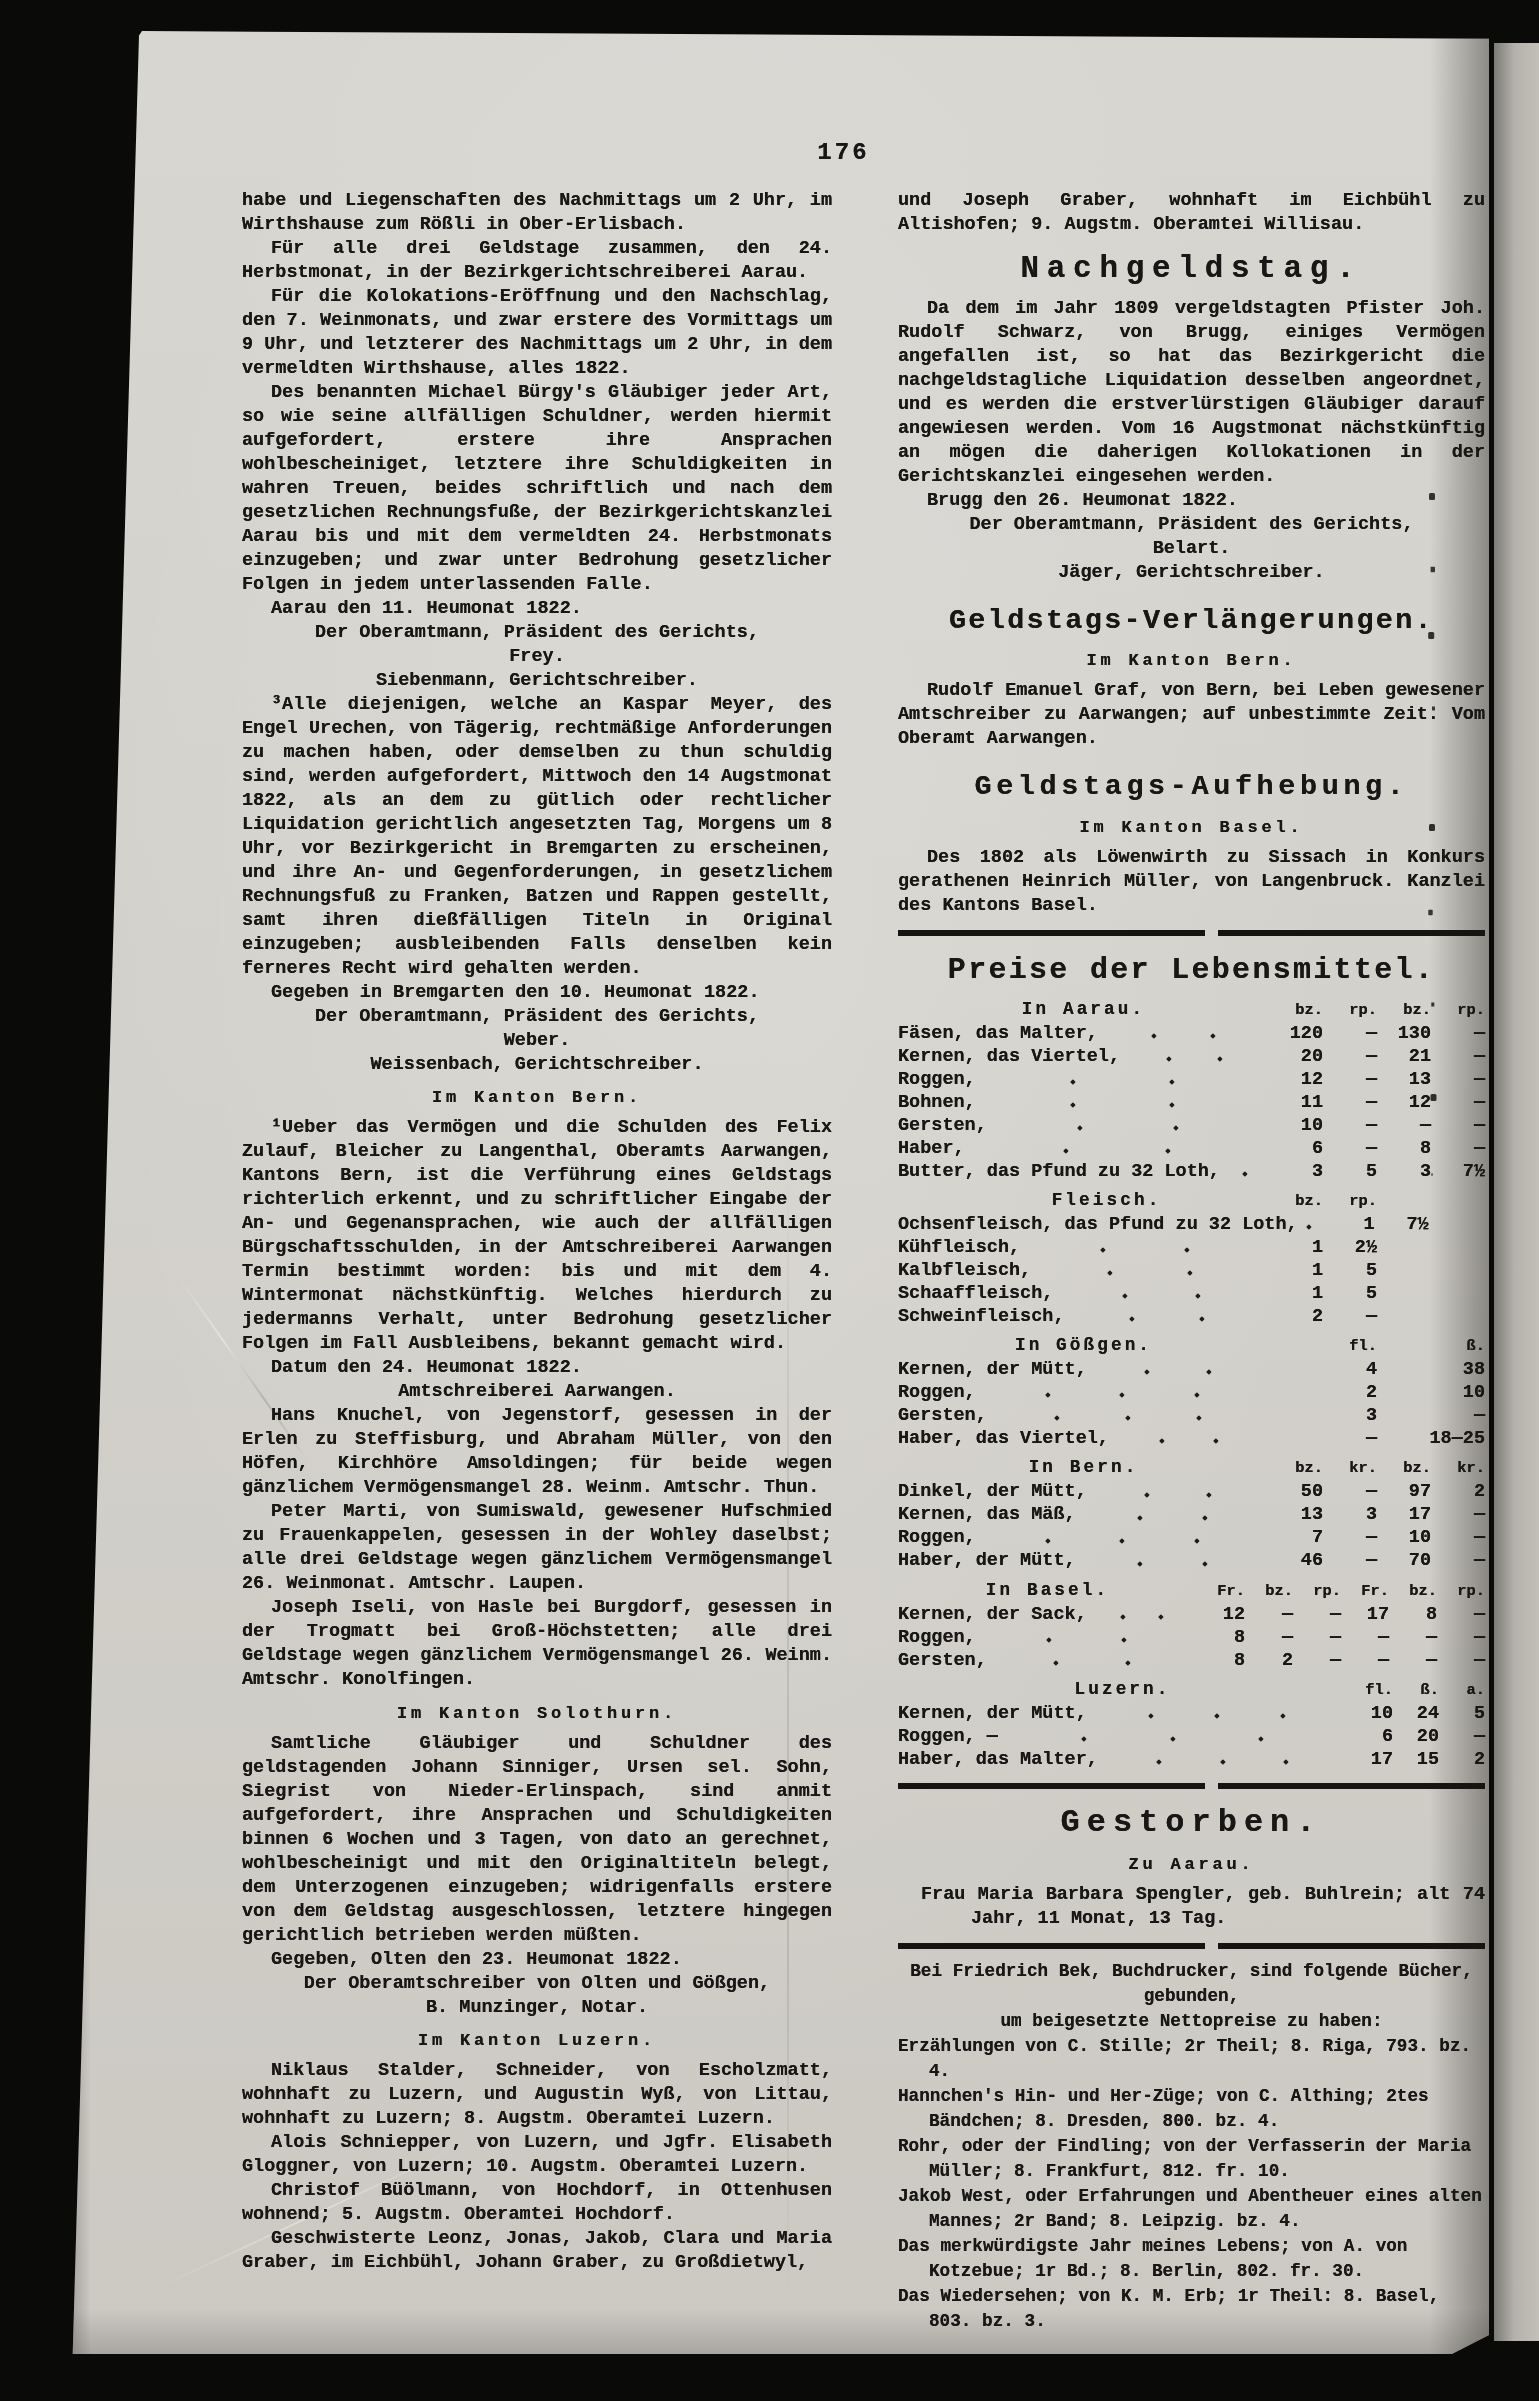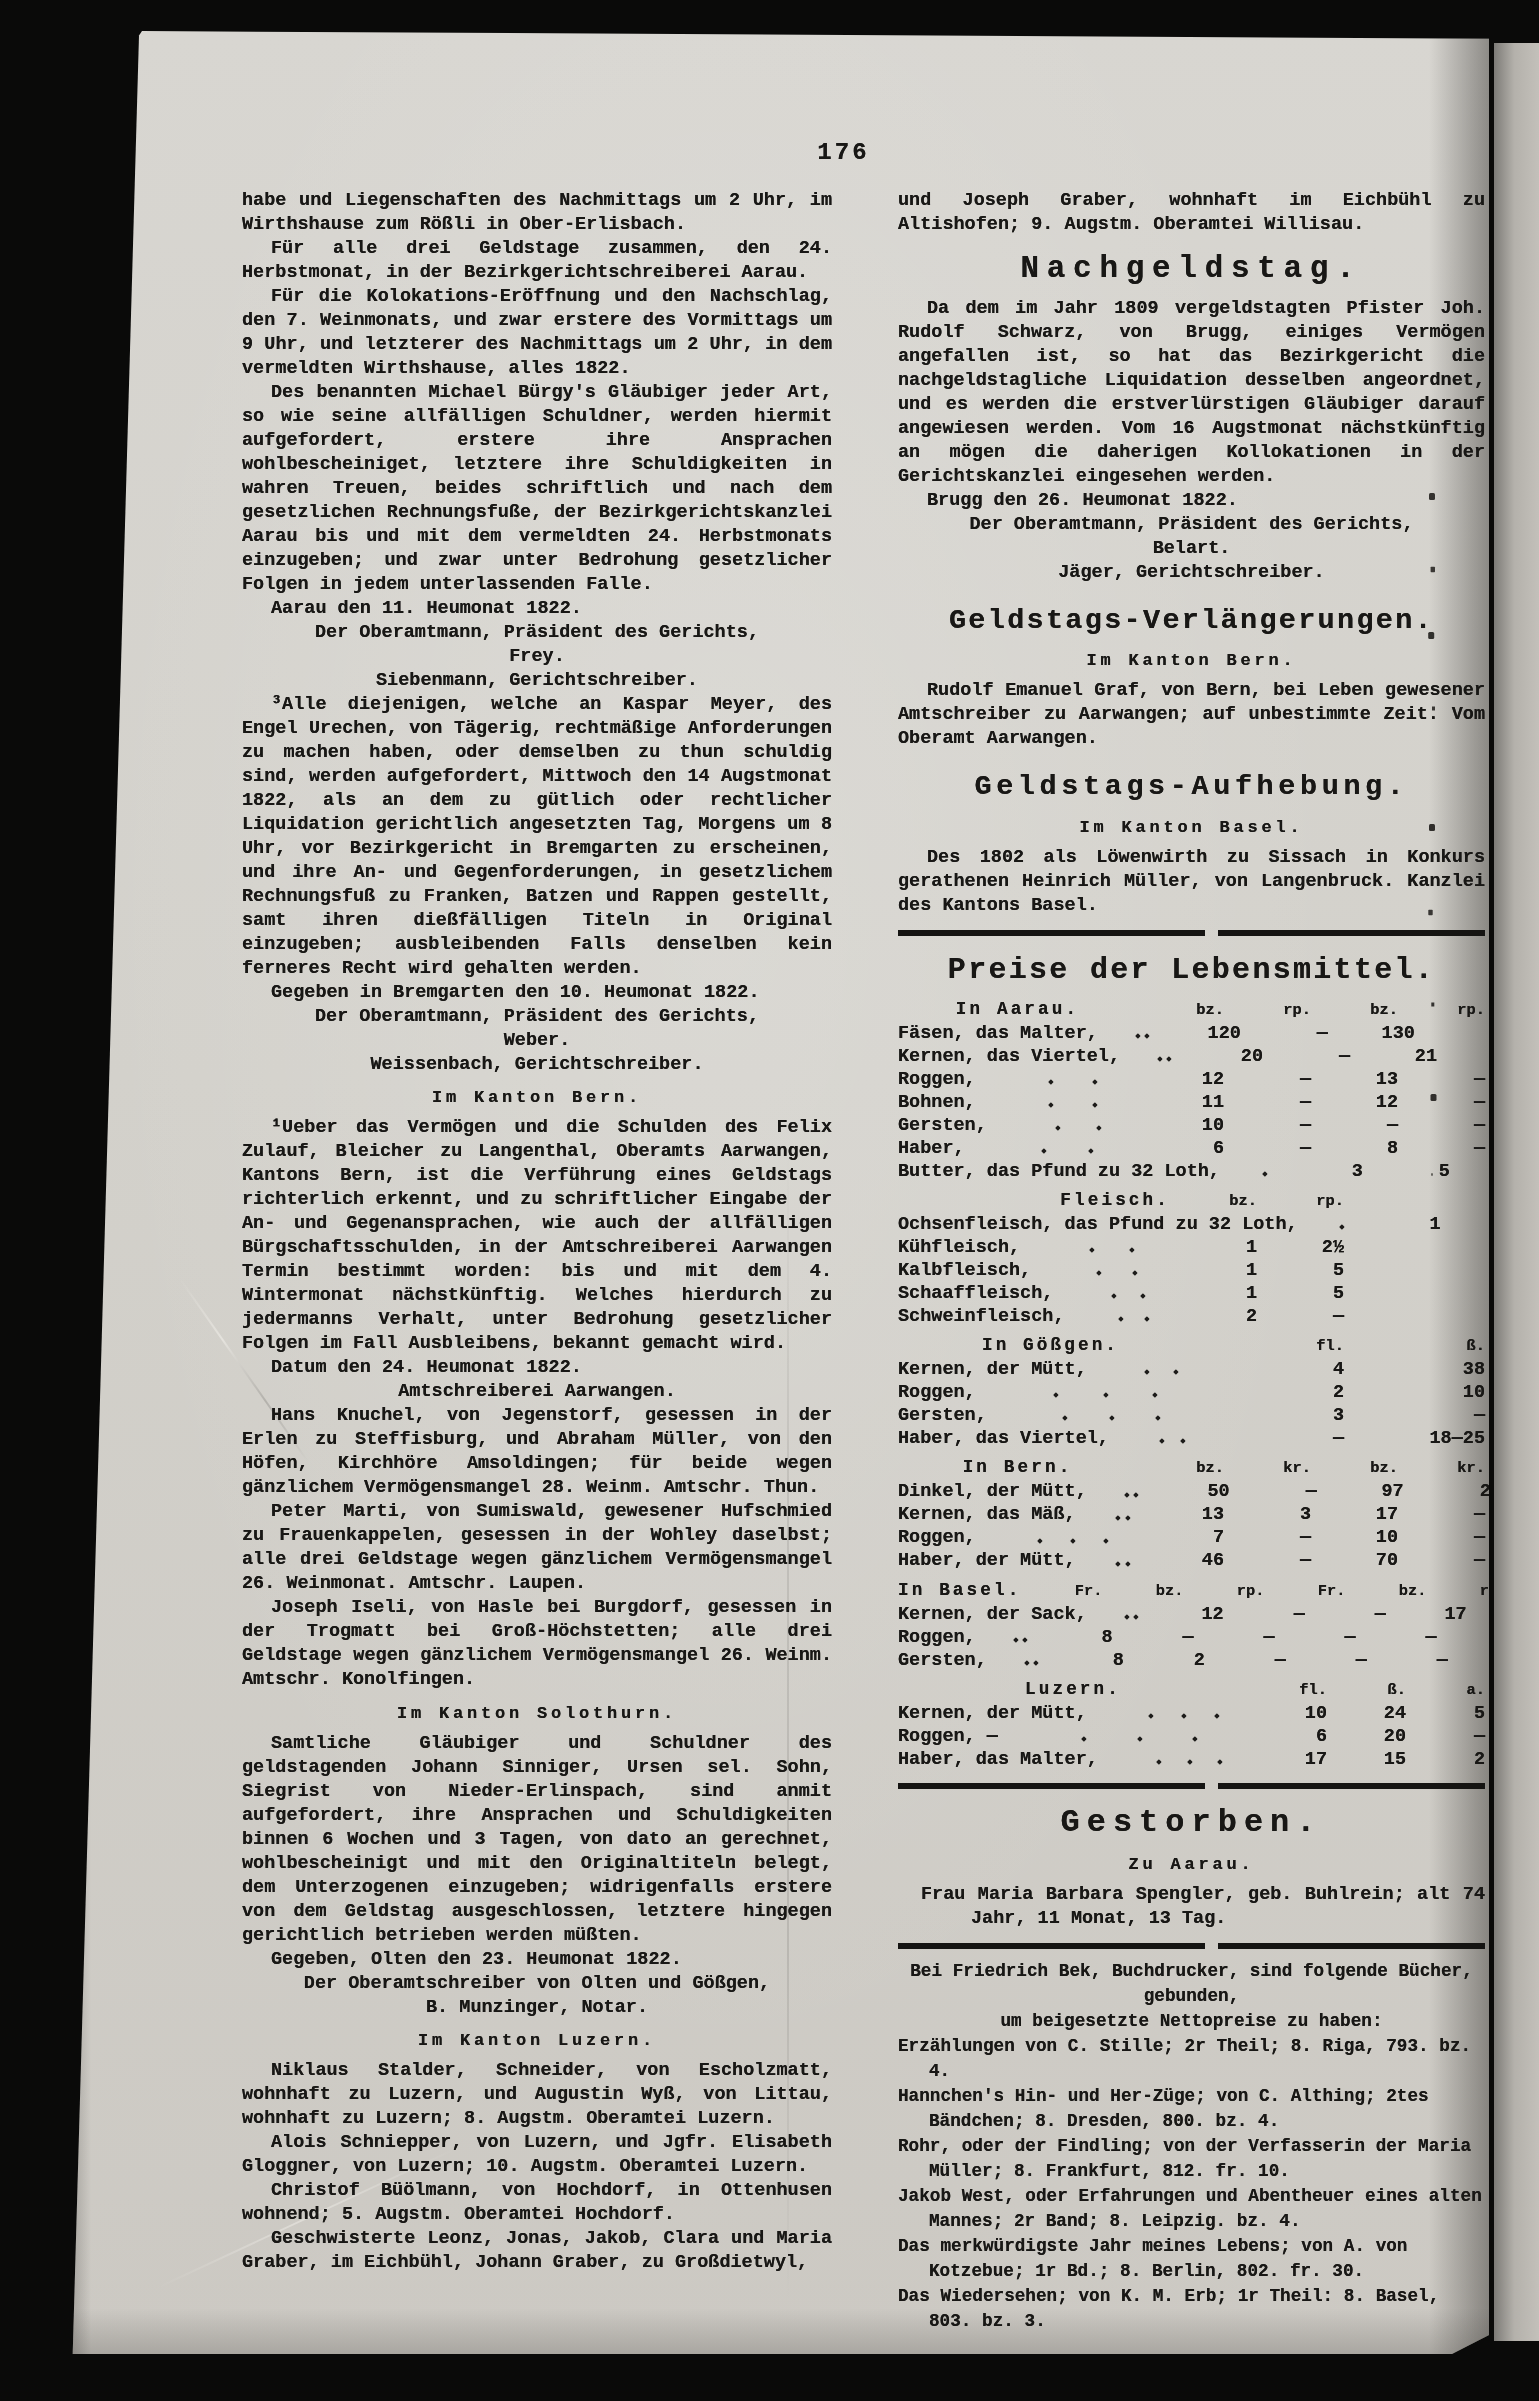--- a/index.html
+++ b/index.html
@@ -54,24 +54,24 @@
   .h-verlaengerungen{font-size:28.5px;letter-spacing:2.3px;line-height:38px;margin-top:17px;}
   .h-aufhebung{font-size:28.5px;letter-spacing:4.6px;line-height:38px;margin-top:17px;}
   .h-preise{font-size:30px;letter-spacing:2.3px;line-height:40px;margin-top:14px;}
   .h-gestorben{font-size:32px;letter-spacing:7px;line-height:42px;margin-top:12.3px;}
   .rule{display:flex;gap:12.3px;margin:12.3px 0 7.7px;}
   .rule span{height:6.2px;background:#151412;}
   .rule .seg1{flex:1.15;}
   .rule .seg2{flex:1;}
   
   .ptable{margin-top:1.5px;margin-bottom:3.1px;}
-  .prow{display:flex;align-items:baseline;font-size:18.5px;line-height:23px;font-weight:700;gap:33px;}
+  .prow{display:flex;align-items:baseline;font-size:18.5px;line-height:23px;font-weight:700;}
   .phead{margin-top:6.2px;}
   .phead .plabel{flex:1;text-align:center;letter-spacing:3.1px;font-size:17.7px;}
-  .phead .plabel.lefthead{text-align:right;padding-left:46px;flex:1;}
+  .phead .plabel.lefthead{text-align:center;padding-left:46px;flex:1;}
   .plabel{white-space:nowrap;}
   .dots{flex:1;display:flex;justify-content:space-evenly;align-items:center;min-width:23px;}
   .dots i{width:3.8px;height:3.8px;background:#1d1c1a;transform:rotate(45deg);border-radius:0.8px;align-self:center;}
   .pv{text-align:right;white-space:nowrap;}
   .unit{text-align:right;font-size:15.4px;white-space:nowrap;}
   .w70{flex:0 0 54px;}
   .w140{flex:0 0 108px;}
   .w62{flex:0 0 48px;}
   .w60{flex:0 0 46px;}
   

